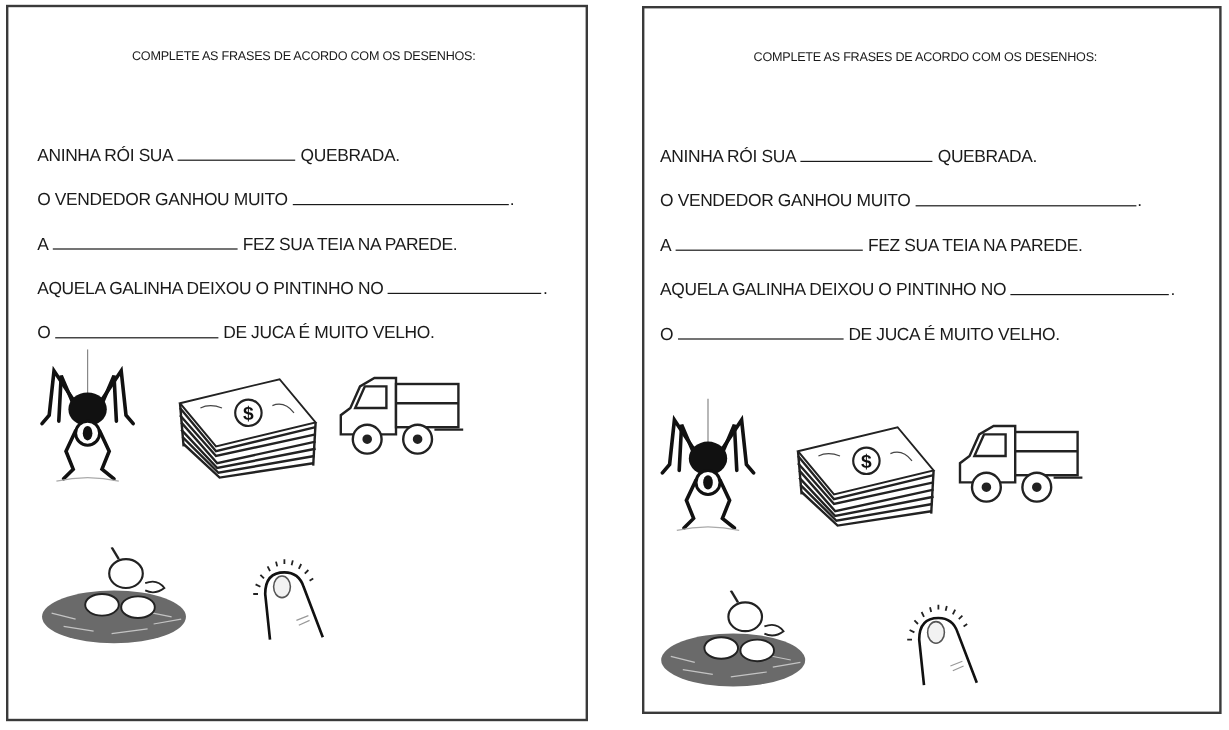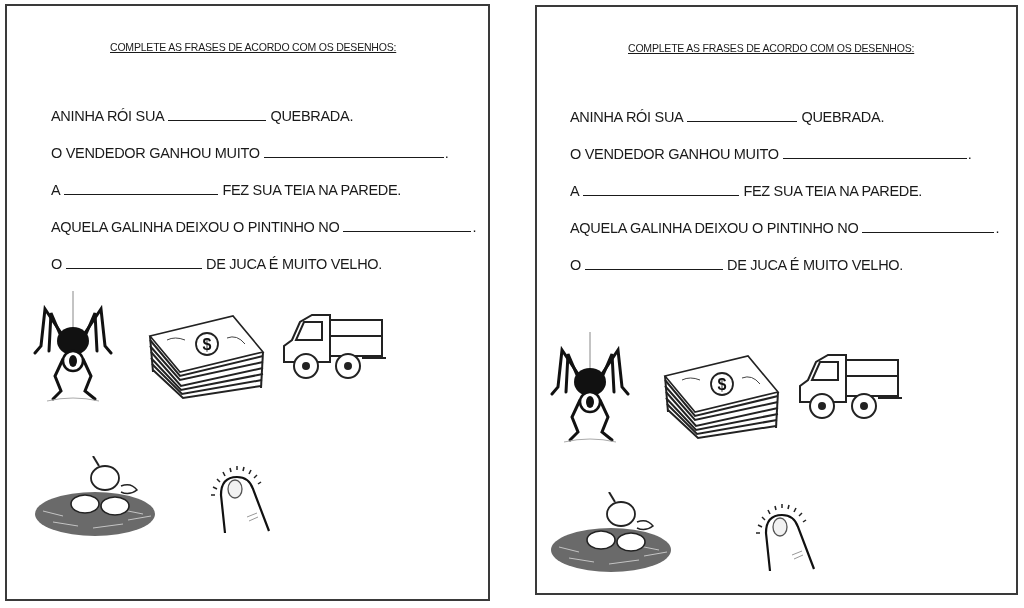--- a/index.html
+++ b/index.html
@@ -20,35 +20,33 @@
       border: 2px solid #3a3a3a;
       background: #ffffff;
       box-sizing: border-box;
     }
     .sheet.left  { left: 5px;   top: 4px; width: 485px; height: 597px; }
     .sheet.right { left: 535px; top: 5px; width: 483px; height: 590px; }
 
     .title {
       position: absolute;
       font-size: 10.5px;
-      text-decoration: underline;
       letter-spacing: -0.2px;
       white-space: nowrap;
       color: #1a1a1a;
     }
     .sheet.left .title  { left: 103px; top: 35px; }
     .sheet.right .title { left: 91px;  top: 35px; }
 
     .sentences {
       position: absolute;
       left: 24px;
-      top: 100px;
+      top: 113px;
       font-size: 14.5px;
       letter-spacing: -0.3px;
-      margin-left: 20px;
     }
     .sentence {
       height: 37px;
       white-space: nowrap;
     }
     .blank {
       display: inline-block;
       border-bottom: 1.5px solid #1a1a1a;
       height: 14px;
       margin: 0 4px;

